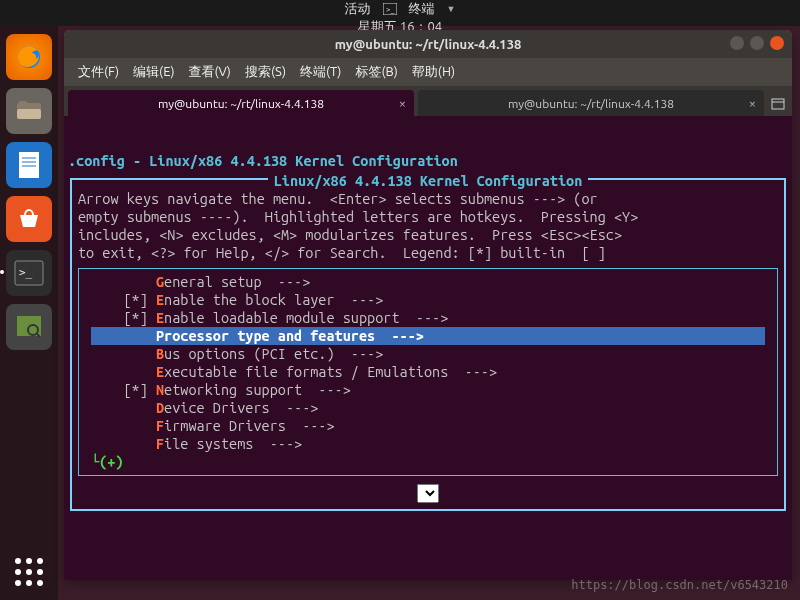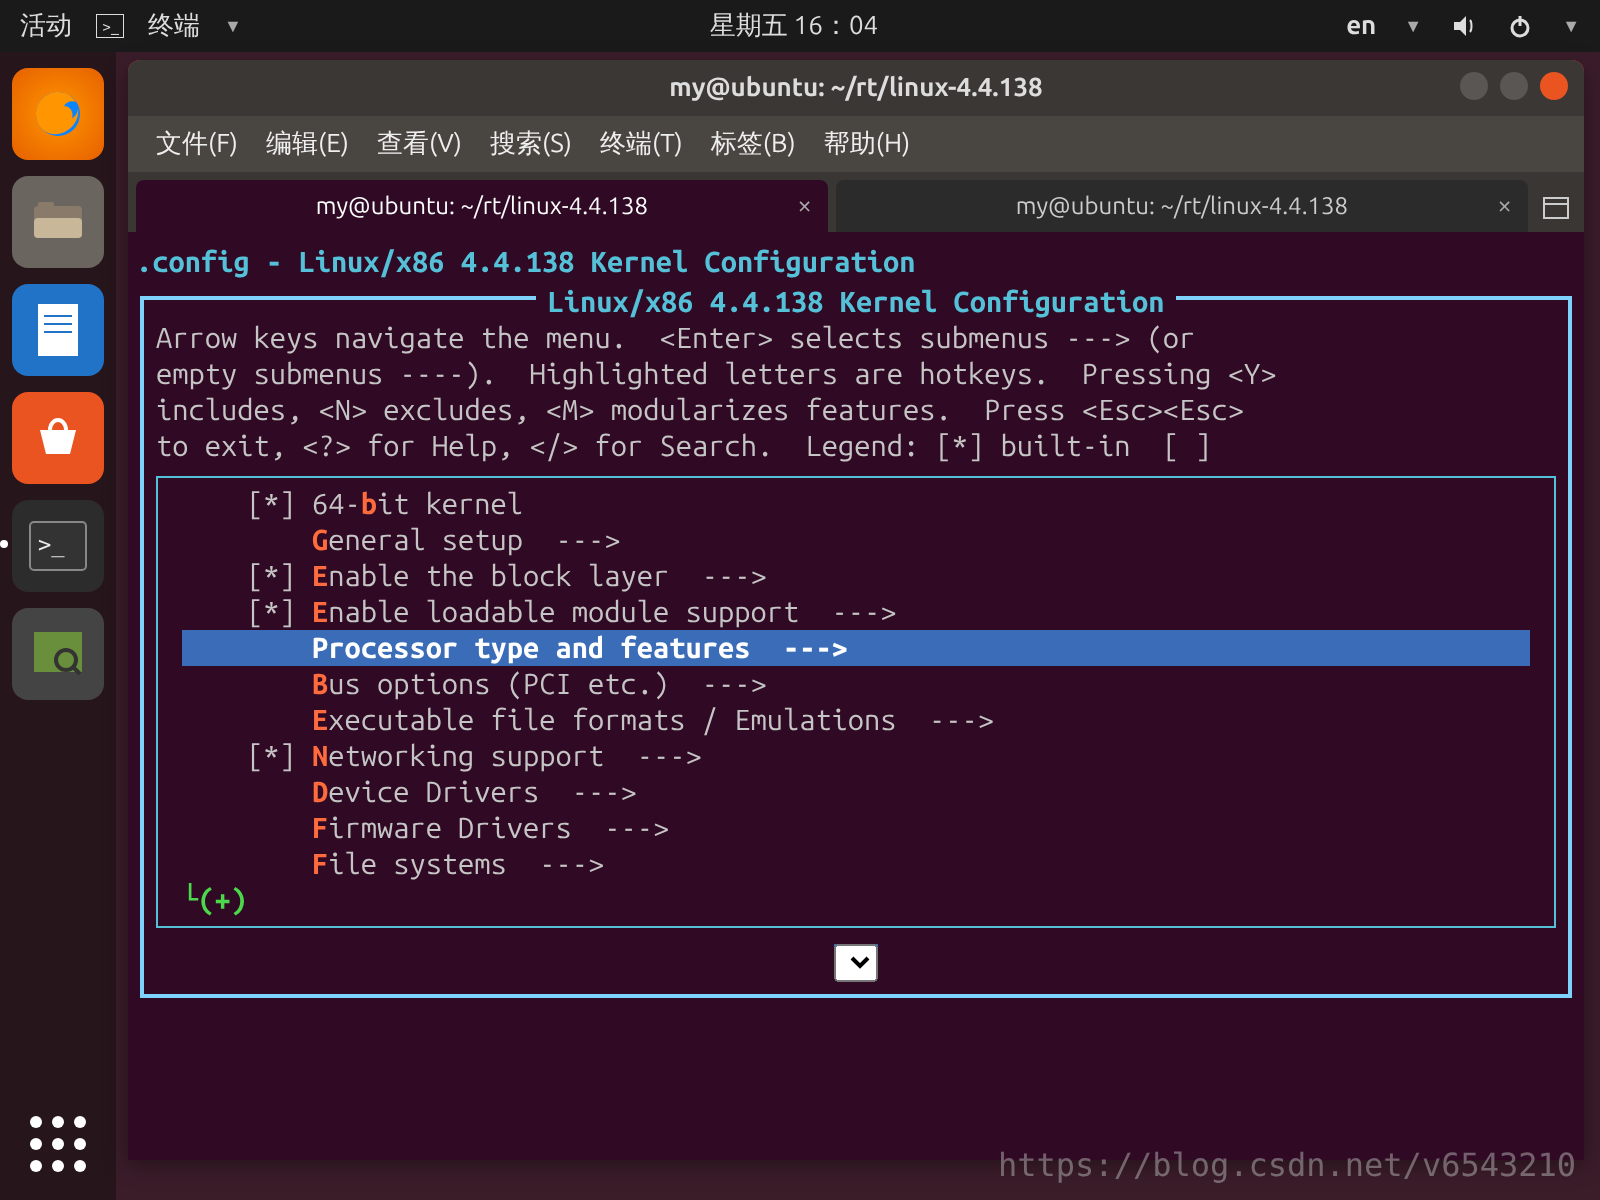--- a/index.html
+++ b/index.html
@@ -1,17 +1,17 @@
 <!DOCTYPE html>
 <html><head>
 <meta charset="utf-8">
 <style>
 * { margin: 0; padding: 0; box-sizing: border-box; }
 body { width: 800px; height: 600px; background: #3b1d2a; font-family: "Ubuntu", sans-serif; overflow: hidden; position: relative; }
-.topbar { height: 26px; background: #1a1a1a; color: #ddd; display: flex; align-items: center; padding: 0 10px; font-size: 13px; }
+.topbar { height: 26px; background: #1a1a1a; color: #ddd; display: flex; align-items: center; padding: 0 10px; font-size: 13px; flex-direction: column; }
 .topbar .left { display: flex; align-items: center; gap: 12px; }
 .topbar .center { flex: 1; text-align: center; }
 .topbar .right { display: flex; align-items: center; gap: 14px; font-weight: bold; }
 .topbar .icon { width: 14px; height: 14px; display: inline-flex; align-items: center; justify-content: center; }
 .dock { position: absolute; left: 0; top: 26px; width: 58px; height: 574px; background: rgba(35,20,25,0.85); display: flex; flex-direction: column; align-items: center; padding-top: 8px; gap: 8px; }
 .dock .app { width: 46px; height: 46px; border-radius: 8px; display: flex; align-items: center; justify-content: center; position: relative; }
 .dock .app.active::before { content:''; position:absolute; left:-6px; top:20px; width:4px; height:4px; background:#fff; border-radius:50%; }
 .apps-grid { margin-top: auto; margin-bottom: 14px; display: grid; grid-template-columns: repeat(3,6px); grid-template-rows: repeat(3,6px); gap: 5px; }
 .apps-grid span { width:6px; height:6px; background:#fff; border-radius:50%; }
 .window { position: absolute; left: 64px; top: 30px; width: 728px; height: 548px; background: #ef4444; border-radius: 6px 6px 0 0; box-shadow: 0 4px 12px rgba(0,0,0,0.4); }
@@ -22,35 +22,35 @@
 .wc-max { background: #5a5654; }
 .wc-close { background: #e95420; }
 .menubar { height: 20px; background: #494541; color: #eee; display: flex; align-items: center; padding: 14px 8px; font-size: 13px; gap: 2px; }
 .menubar span { padding: 2px 6px; }
 .tabs { height: 30px; background: #3a3634; display: flex; align-items: flex-end; padding: 0 4px; gap: 4px; }
 .tab { flex: 1; height: 26px; background: #2b2b2b; color: #ccc; font-size: 12px; display: flex; align-items: center; justify-content: center; position: relative; border-radius: 4px 4px 0 0; }
 .tab.active { background: #300a24; color: #fff; }
 .tab .close { position: absolute; right: 8px; color: #aaa; font-size: 13px; }
 .newtab { width: 20px; height: 20px; color: #ccc; display: flex; align-items: center; justify-content: center; margin-bottom: 3px; }
 .term { background: #300a24; height: 464px; padding: 6px 4px; font-family: "Ubuntu Mono","DejaVu Sans Mono",monospace; font-size: 14.5px; line-height: 18px; color: #c5c5c5; position: relative; }
-.term .title { color: #55c1d8; font-weight: bold; }
+.term .title { color: #55c1d8; font-weight: bold; margin-top: 30px; }
 .ncurses-outer { border: 2px solid #7dd3fc; padding: 2px 6px 6px 6px; margin: 2px; }
 .nc-head { color: #55c1d8; font-weight: bold; text-align: center; margin-top: -10px; }
 .nc-head span { background: #300a24; padding: 0 6px; }
 .help { color: #c5c5c5; white-space: pre; }
 .ncurses-inner { border: 1px solid #55c1d8; margin-top: 6px; padding: 4px 12px; }
 .row { white-space: pre; }
 .row .hk { color: #ff6b3c; font-weight: bold; }
 .row.sel { background: #3a6cb8; color: #fff; font-weight: bold; }
 .row.sel .hk { color: #fff; }
 .plus { color: #4bd84b; font-weight: bold; }
 .btns { text-align: center; margin-top: 8px; white-space: pre; }
 .btn-sel { background: #3a6cb8; color: #fff; font-weight: bold; }
 .btn .hk { color: #ff6b3c; font-weight: bold; }
-.watermark { position: absolute; right: 12px; bottom: 8px; color: rgba(200,200,200,0.45); font-family: monospace; font-size: 16px; }
+.watermark { position: absolute; right: 12px; bottom: 8px; color: rgba(200,200,200,0.45); font-family: monospace; font-size: 12px; }
 </style>
 </head>
 <body>
 
 <div class="topbar">
   <div class="left">
     <span>活动</span>
     <span class="icon">
       <svg width="14" height="12" viewBox="0 0 14 12">
           <rect x="0" y="0" width="14" height="12" fill="none" stroke="#ddd" stroke-width="1"></rect>
@@ -172,21 +172,20 @@
   <div class="term">
     <div class="title">.config - Linux/x86 4.4.138 Kernel Configuration</div>
     <div style="height:6px"></div>
     <div class="ncurses-outer">
       <div class="nc-head"><span>Linux/x86 4.4.138 Kernel Configuration</span></div>
       <div class="help">Arrow keys navigate the menu.  &lt;Enter&gt; selects submenus ---&gt; (or
 empty submenus ----).  Highlighted letters are hotkeys.  Pressing &lt;Y&gt;
 includes, &lt;N&gt; excludes, &lt;M&gt; modularizes features.  Press &lt;Esc&gt;&lt;Esc&gt;
 to exit, &lt;?&gt; for Help, &lt;/&gt; for Search.  Legend: [*] built-in  [ ]</div>
       <div class="ncurses-inner" id="menu-list">
-          <div class="row">    [*] 64-<span class="hk">b</span>it kernel</div>
           <div class="row">        <span class="hk">G</span>eneral setup  ---&gt;</div>
           <div class="row">    [*] <span class="hk">E</span>nable the block layer  ---&gt;</div>
           <div class="row">    [*] <span class="hk">E</span>nable loadable module support  ---&gt;</div>
           <div class="row sel">        <span class="hk">P</span>rocessor type and features  ---&gt;</div>
           <div class="row">        <span class="hk">B</span>us options (PCI etc.)  ---&gt;</div>
           <div class="row">        <span class="hk">E</span>xecutable file formats / Emulations  ---&gt;</div>
           <div class="row">    [*] <span class="hk">N</span>etworking support  ---&gt;</div>
           <div class="row">        <span class="hk">D</span>evice Drivers  ---&gt;</div>
           <div class="row">        <span class="hk">F</span>irmware Drivers  ---&gt;</div>
           <div class="row">        <span class="hk">F</span>ile systems  ---&gt;</div>

